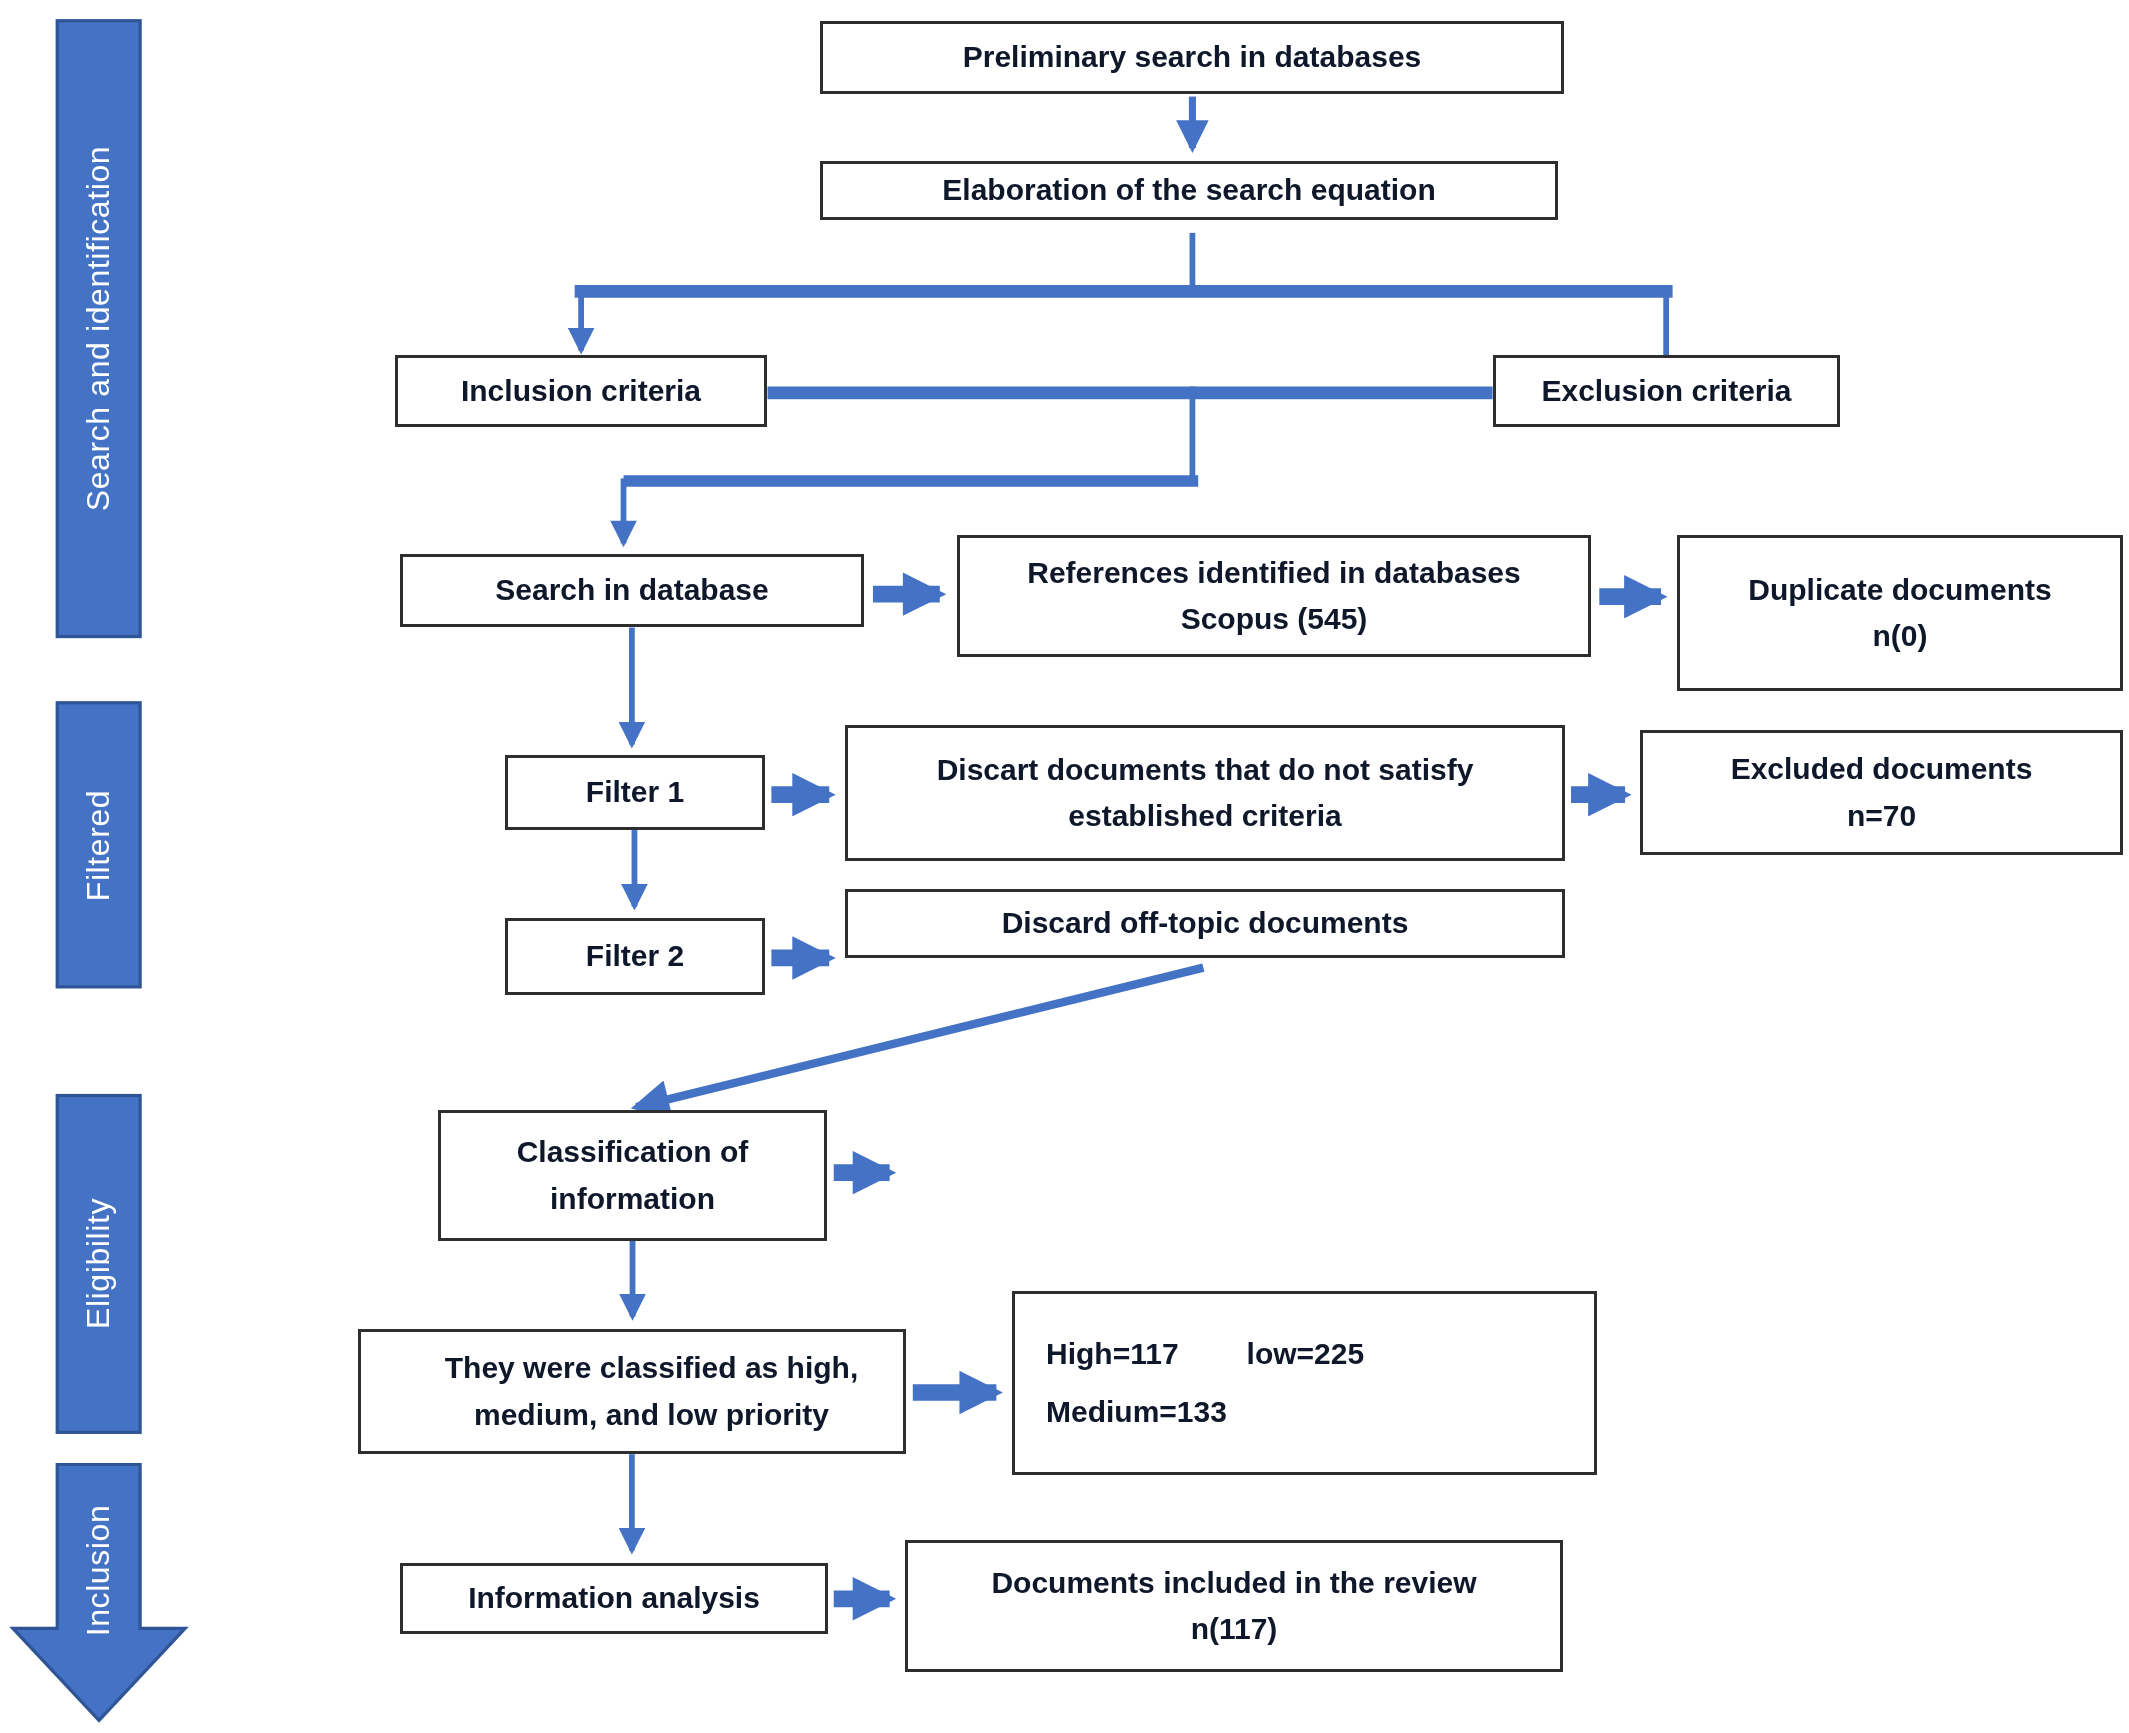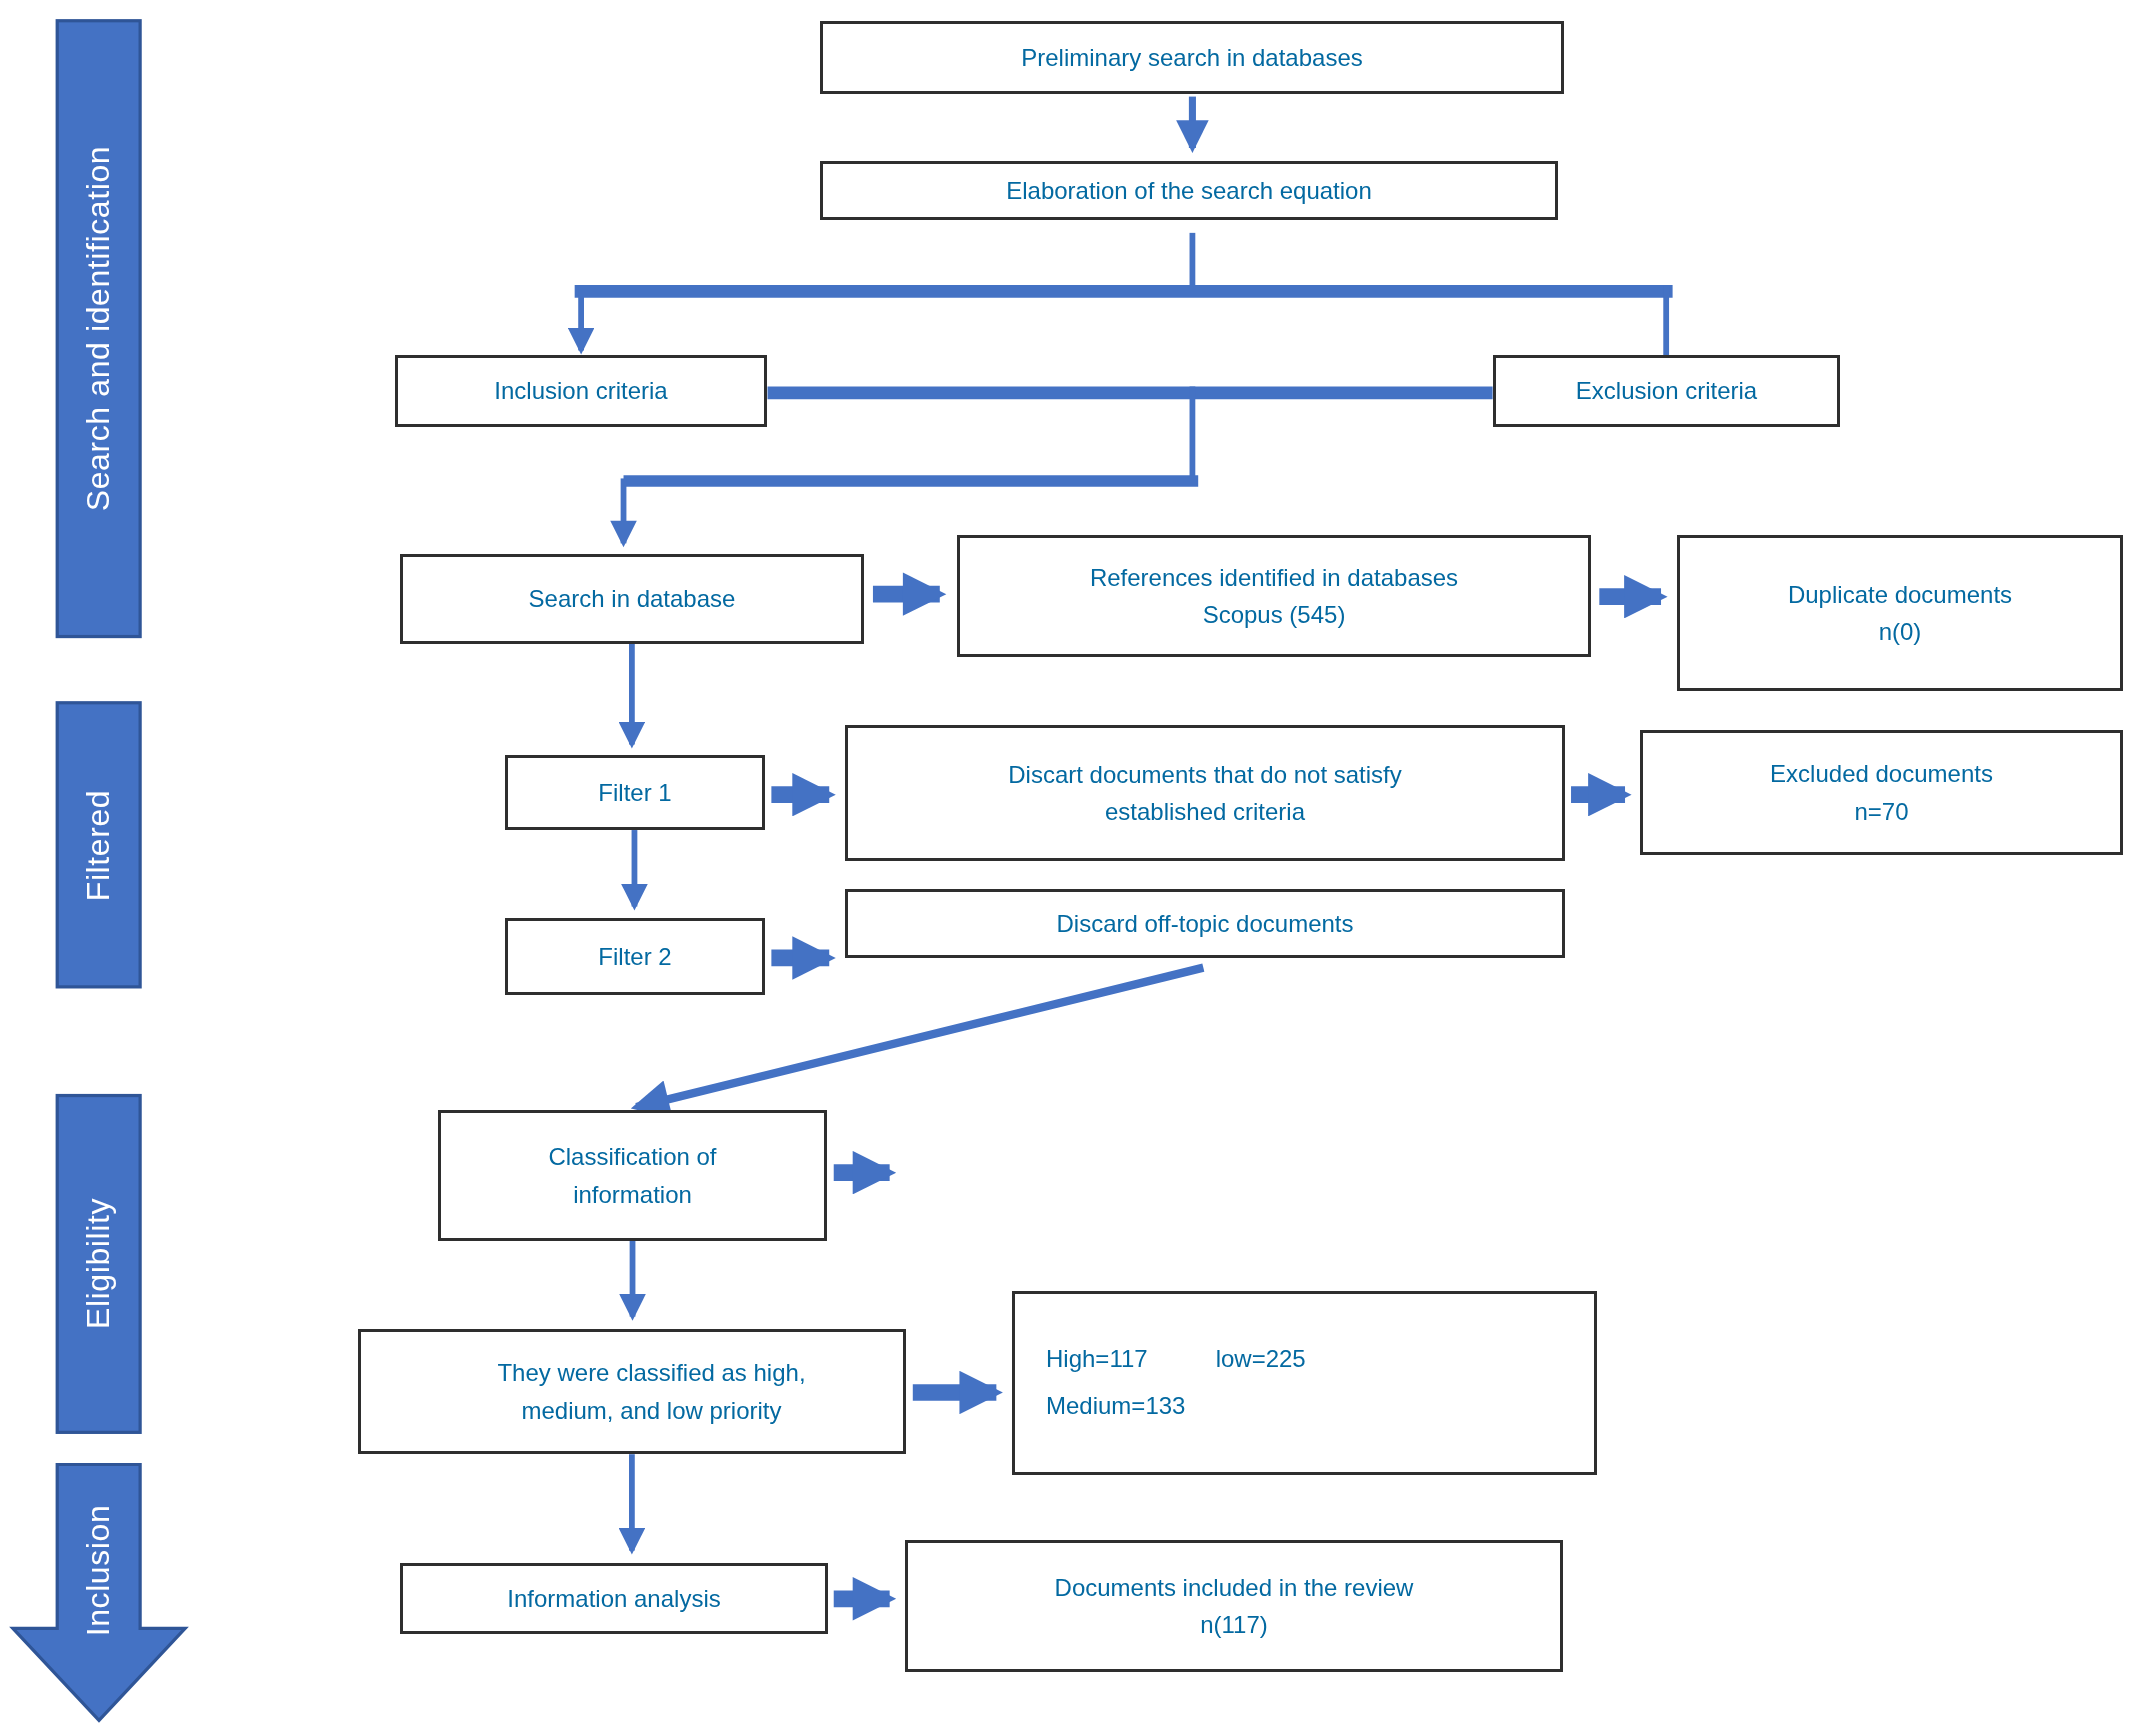--- a/index.html
+++ b/index.html
@@ -3,22 +3,22 @@
 <meta charset="utf-8">
 <style>
   html,body{margin:0;padding:0;background:#ffffff;}
   body{width:2129px;height:1734px;font-family:"Liberation Sans",sans-serif;}
   #canvas{position:relative;width:2129px;height:1734px;background:#ffffff;overflow:hidden;}
   svg.connectors{position:absolute;left:0;top:0;width:2129px;height:1734px;}
   .box{
     position:absolute;box-sizing:border-box;background:#ffffff;
     border:3.2px solid #2e2e2e;
     display:flex;align-items:center;justify-content:center;
-    text-align:center;font-size:24px;line-height:1.55;color:#0369a1;
-    white-space:pre-line;padding:3.9px 9px;
+    text-align:center;font-size:30px;line-height:1.55;color:#0f172a;
+    white-space:pre-line;padding:3.9px 9px;font-weight:bold;
   }
   .box-left{
     flex-direction:column;align-items:flex-start;justify-content:center;
     text-align:left;padding:11.6px 13px 11.6px 31px;line-height:1.95;white-space:normal;
   }
   .low-gap{margin-left:68px;}
   .vlabel{
     position:absolute;display:flex;align-items:center;justify-content:center;
     pointer-events:none;
   }
@@ -89,21 +89,21 @@
   </div>
 
   <div class="box" style="left:820px;top:20.6px;width:744px;height:73px;">Preliminary search in databases</div>
 
   <div class="box" style="left:820px;top:161px;width:738px;height:59px;">Elaboration of the search equation</div>
 
   <div class="box" style="left:395px;top:355px;width:372px;height:72px;">Inclusion criteria</div>
 
   <div class="box" style="left:1493px;top:355px;width:347px;height:72px;">Exclusion criteria</div>
 
-  <div class="box" style="left:400px;top:554px;width:464px;height:90px;">Search in database</div>
+  <div class="box" style="left:400px;top:554px;width:464px;height:73px;">Search in database</div>
 
   <div class="box" style="left:957px;top:535px;width:634px;height:122px;">References identified in databases
 Scopus (545)</div>
 
   <div class="box" style="left:1677px;top:535px;width:446px;height:156px;">Duplicate documents
 n(0)</div>
 
   <div class="box" style="left:505px;top:755px;width:260px;height:75px;">Filter 1</div>
 
   <div class="box" style="left:845px;top:725px;width:720px;height:136px;">Discart documents that do not satisfy

